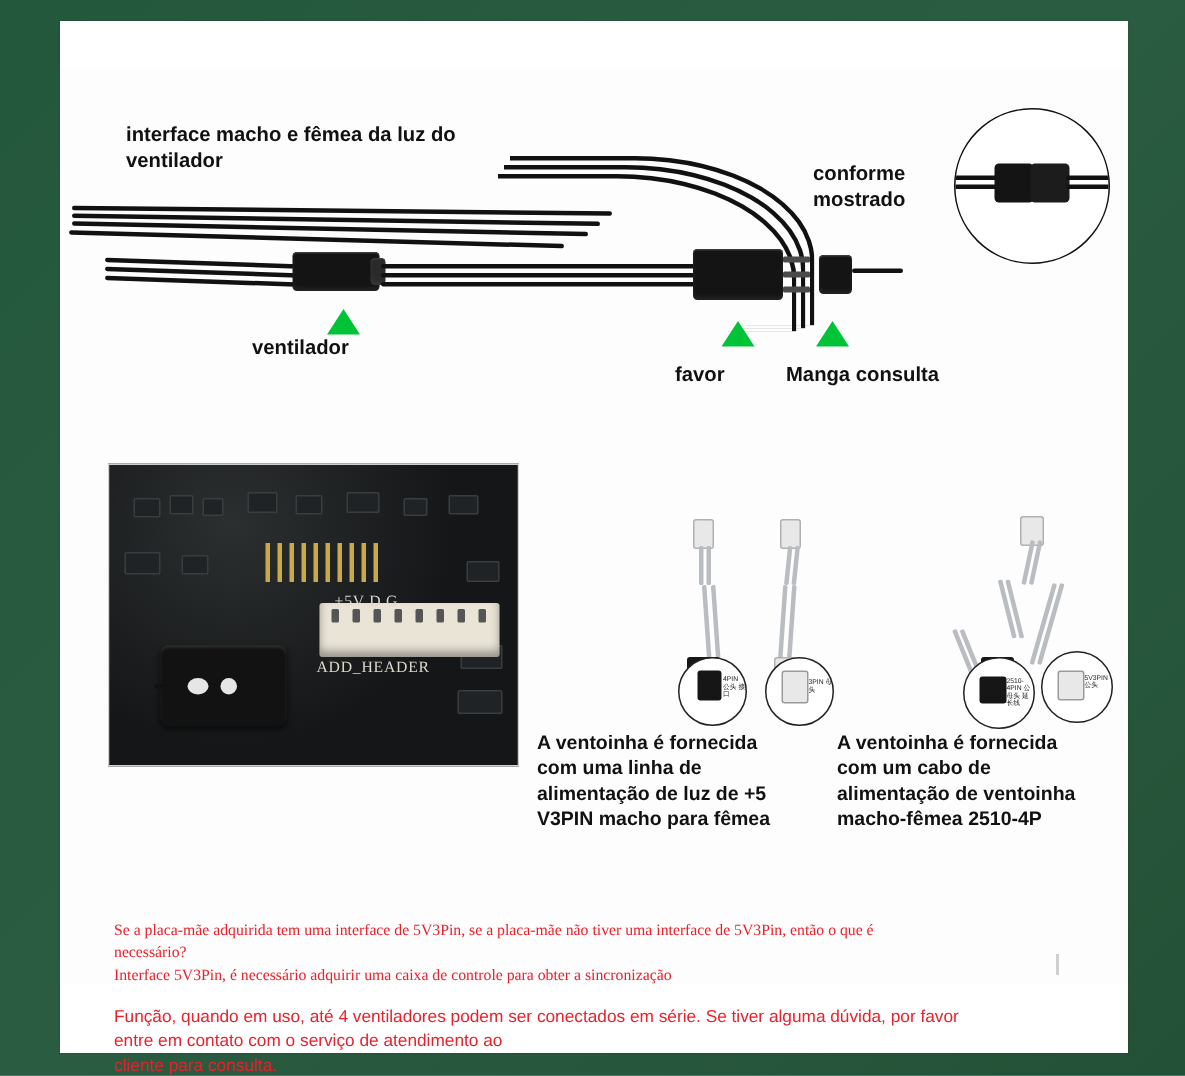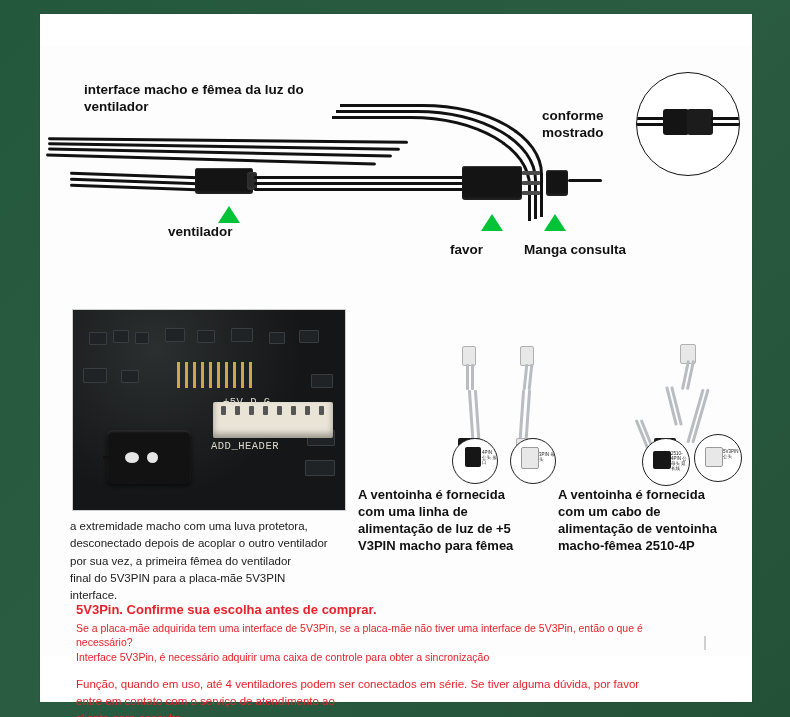--- a/index.html
+++ b/index.html
@@ -127,21 +127,21 @@
   }
   .mobo .goldpin {
     position: absolute;
     width: 3px;
     background: #caa94a;
   }
   .mobo .silk {
     position: absolute;
     color: #dcd8cc;
     font-size: 10.5px;
-    font-family: Liberation Mono, monospace;
+    font-family: Liberation Serif, serif;
     letter-spacing: 0.5px;
   }
   .mobo .plugbody {
     position: absolute;
     background: #121212;
     border-radius: 5px;
     box-shadow: inset 0 2px 2px rgba(255,255,255,0.10), 0 2px 4px rgba(0,0,0,0.6);
   }
   .mobo .plughole {
     position: absolute;
@@ -213,22 +213,23 @@
   }
   .notes .n2 {
     font-size: 13px;
     font-weight: bold;
     margin-top: 1px;
     line-height: 1.35;
   }
   .notes .n3 {
     font-size: 10.5px;
     line-height: 1.42;
-    margin-top: 2px;
-    white-space: pre-line;
+    margin-top: 14px;
+    white-space: pre-line;
+    font-family: Liberation Serif, serif;
   }
   .notes .n4 {
     font-size: 11.5px;
     line-height: 1.45;
     margin-top: 11px;
     white-space: pre-line;
   }
   .scrollhint {
     position: absolute;
     right: 46px;
@@ -396,39 +397,33 @@
 公母头
 延长线</div>
         </div>
         <div class="zoomc" style="left:96px; top:92px; width:46px; height:46px;">
           <div style="position:absolute; left:10px; top:12px; width:16px; height:18px; background:#e8e8e8; border:1px solid #9a9a9a; border-radius:2px;"></div>
           <div class="ztxt" style="left:28px; top:15px;">5V3PIN
 公头</div>
         </div>
       </div>
 
-      <div class="para" style="left:30px; top:472px; width:300px;">a extremidade macho com uma luva protetora,
-desconectado depois de acoplar o outro ventilador
-por sua vez, a primeira fêmea do ventilador
-final do 5V3PIN para a placa-mãe 5V3PIN
-interface.</div>
 
       <div class="caption" style="left:318px; top:440px; width:190px;">A ventoinha é fornecida
 com uma linha de
 alimentação de luz de +5
 V3PIN macho para fêmea</div>
 
       <div class="caption" style="left:518px; top:440px; width:190px;">A ventoinha é fornecida
 com um cabo de
 alimentação de ventoinha
 macho-fêmea 2510-4P</div>
     </div>
 
     <div class="notes">
-      <div class="n2">5V3Pin. Confirme sua escolha antes de comprar.</div>
       <div class="n3">Se a placa-mãe adquirida tem uma interface de 5V3Pin, se a placa-mãe não tiver uma interface de 5V3Pin, então o que é
 necessário?
 Interface 5V3Pin, é necessário adquirir uma caixa de controle para obter a sincronização</div>
       <div class="n4">Função, quando em uso, até 4 ventiladores podem ser conectados em série. Se tiver alguma dúvida, por favor
 entre em contato com o serviço de atendimento ao
 cliente para consulta.</div>
     </div>
     <div class="scrollhint"></div>
 
   </div>

